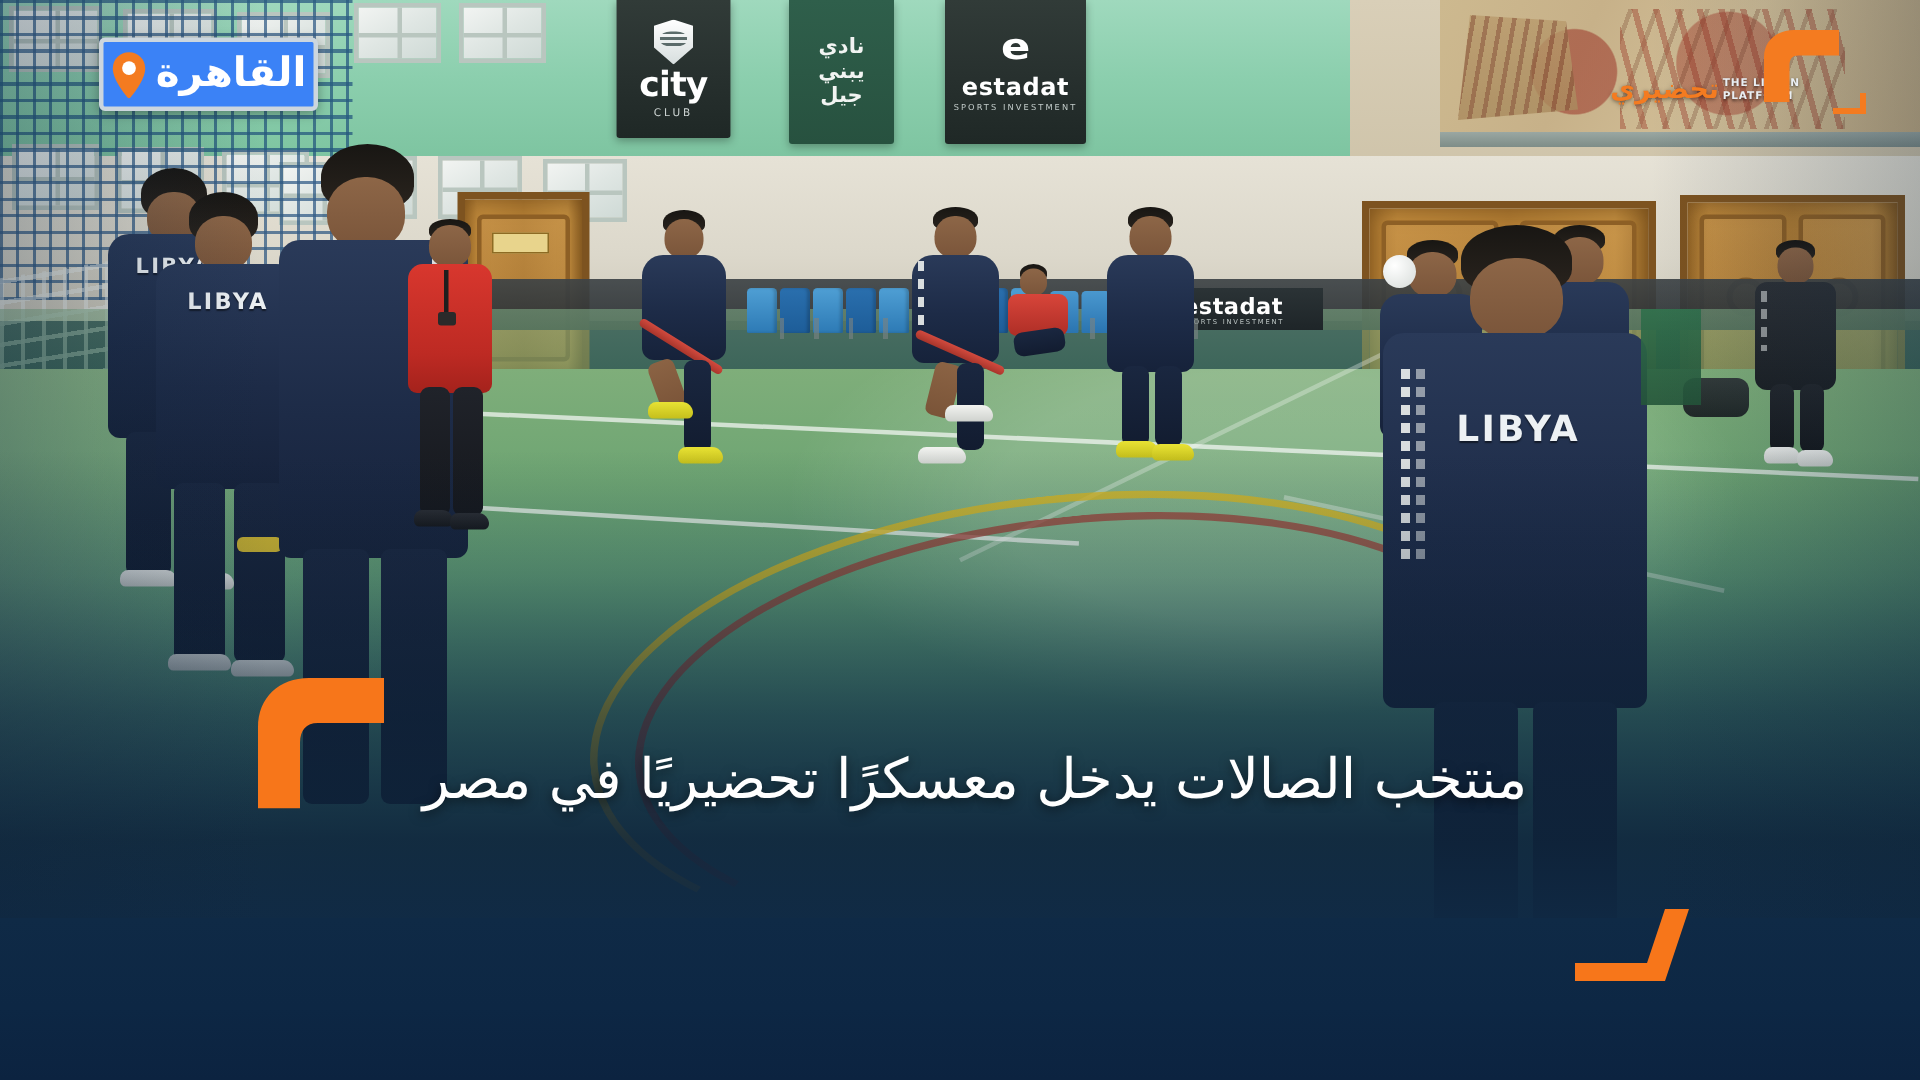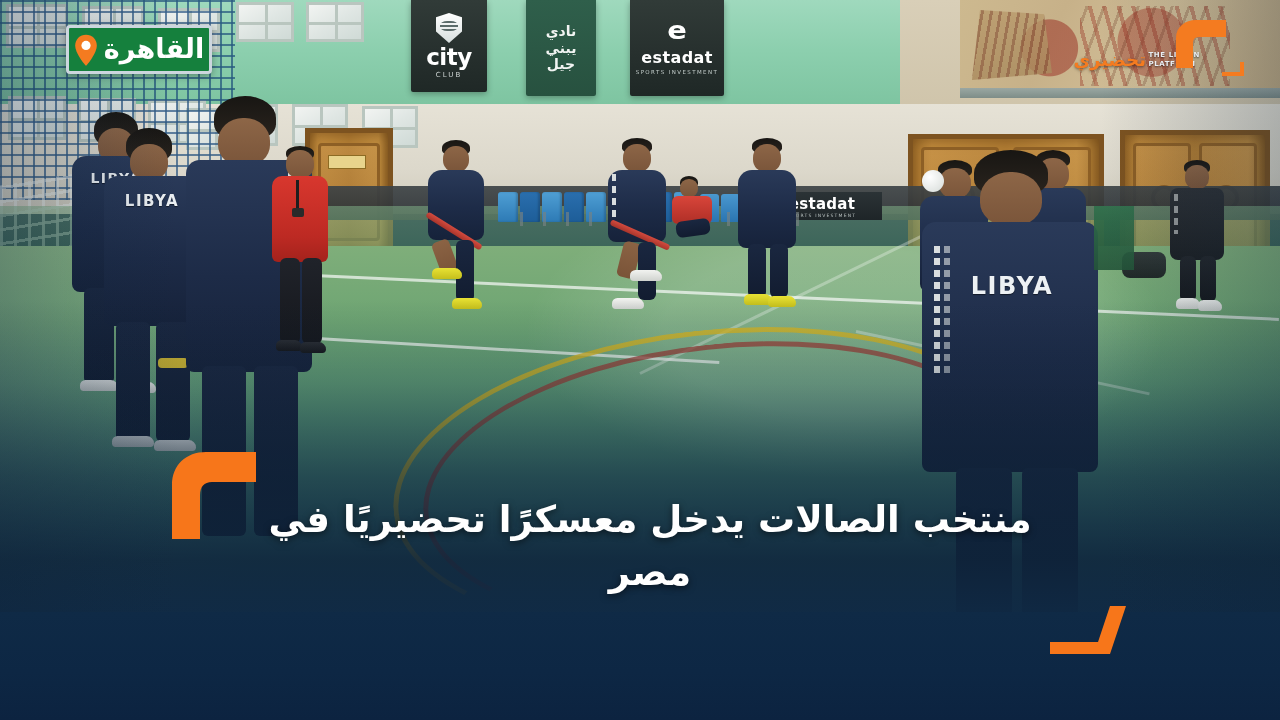--- a/index.html
+++ b/index.html
@@ -303,21 +303,21 @@
   }
   .ov-footer {
     position:absolute; left:0; top:612px; width:1280px; height:108px;
     background:linear-gradient(180deg,#0f2a46 0%,#0d2744 55%,#0c2340 100%);
   }
 
   
   #location-badge {
     position:absolute; left:66px; top:25px;
     width:146px; height:49px;
-    background:#15803d;
+    background:#3b82f6;
     border:3px solid #ccd6de;
     border-radius:4px;
     display:flex; align-items:center; justify-content:center;
     gap:6px;
     box-shadow:0 2px 8px rgba(0,0,0,.35);
   }
   #pin-icon { width:24px; height:32px; flex:0 0 auto; }
   #location-text {
     direction:rtl;
     color:#ffffff;
@@ -368,21 +368,21 @@
   #bracket-close {
     position:absolute; left:1048px; top:604px;
     width:80px; height:52px;
   }
   #headline {
     position:absolute; left:250px; top:494px;
     width:800px;
     direction:rtl; text-align:center;
     color:#ffffff;
     font-size:37px;
-    font-weight:bold;
+    font-weight:normal;
     line-height:1.42;
     letter-spacing:0;
     text-shadow:0 2px 7px rgba(0,0,0,.55);
   }
 
   
   #site-url {
     position:absolute; left:0; top:666px; width:1280px;
     text-align:center;
     color:#e8edf2;

